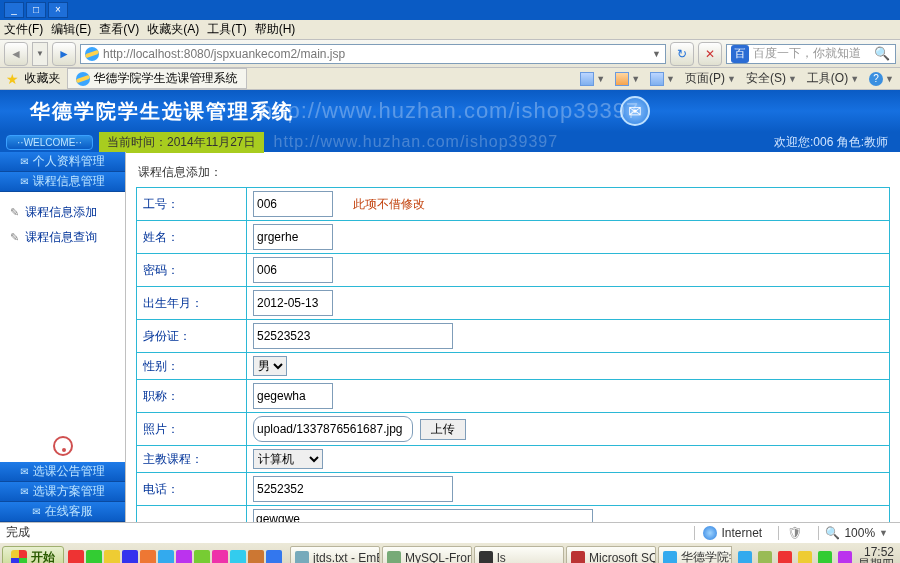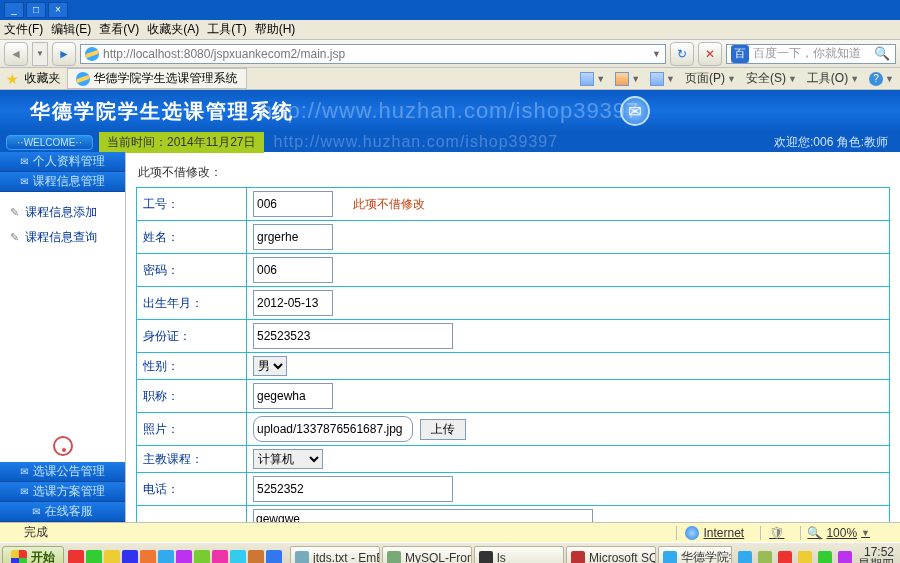--- a/index.html
+++ b/index.html
@@ -62,22 +62,22 @@
 .tin { border:1px solid #7f9db9; height:18px; padding:12px 3px; font-size:12px; background:#fff; }
 .tin.w1 { width:80px; }
 .tin.w2 { width:200px; }
 .tin.w3 { width:160px;border-radius:9px; }
 .sel { border:1px solid #7f9db9; height:20px; font-size:12px; background:#efefef; }
 .tarea { border:1px solid #7f9db9; width:340px; height:50px; font-size:12px; padding:2px; resize:none; background:#fff; }
 .hint { color:#c2410c; margin-left:20px; }
 .btn { border:1px solid #7f9db9; background:#efefef; padding:1px 10px; font-size:12px; cursor:pointer; }
 .btn-row td { padding:5px 6px; }
 
-.statusbar { height:20px; background:#fef9c3; border-top:1px solid #c0c0c0; display:flex; align-items:center; padding:0 24px; color:#333; justify-content:space-between; }
-.status-right { display:flex; align-items:center; gap:8px;text-decoration:underline; }
+.statusbar { height:20px; background:#ffffff; border-top:1px solid #c0c0c0; display:flex; align-items:center; padding:0 6px; color:#333; justify-content:space-between; }
+.status-right { display:flex; align-items:center; gap:8px; }
 .zone { display:flex; align-items:center; gap:4px; border-left:1px solid #c0c0c0; padding:0 8px; }
 .globe { width:14px; height:14px; border-radius:50%; background:radial-gradient(#9fd4ff,#2b7fe0); display:inline-block; }
 .zoom { border-left:1px solid #c0c0c0; padding:0 6px; display:flex; align-items:center; gap:4px; }
 
 .taskbar { height:30px; background:linear-gradient(#ece9d8,#d8d4c0); border-top:1px solid #fff; display:flex; align-items:center; padding:0 2px; }
 .start { background:linear-gradient(#e8f0d0,#c8d890); border:1px solid #a0b070; border-radius:3px; padding:2px 8px; display:flex; align-items:center; gap:4px; color:#2a5a00; font-weight:bold; height:24px; }
 .start-ico { width:16px; height:16px; background:conic-gradient(#e33 0 25%, #3c3 0 50%, #33e 0 75%, #ec3 0 100%); border-radius:3px; }
 .tray-icons { display:flex; gap:2px; padding:0 4px; }
 .tico { width:16px; height:16px; border-radius:2px; }
 .task-items { display:flex; gap:2px; flex:1; overflow:hidden; padding:0 4px; }
@@ -208,21 +208,21 @@
         <span class="env">✉</span>
         <span>选课方案管理</span>
       </div>
     <div class="accordion">
         <span class="env">✉</span>
         <span>在线客服</span>
       </div>
   </div>
 
   <div class="content">
-    <div class="section-title">此项不借修改：</div>
+    <div class="section-title">课程信息添加：</div>
     <table class="formtable">
       <tbody>
           <tr>
             <td class="label">工号：</td>
           <td><input class="tin w1" value="006" style=""><span class="hint">此项不借修改</span></td>
           </tr>
       <tr>
             <td class="label">姓名：</td>
           <td><input class="tin w1" value="grgerhe" style=""></td>
           </tr>

